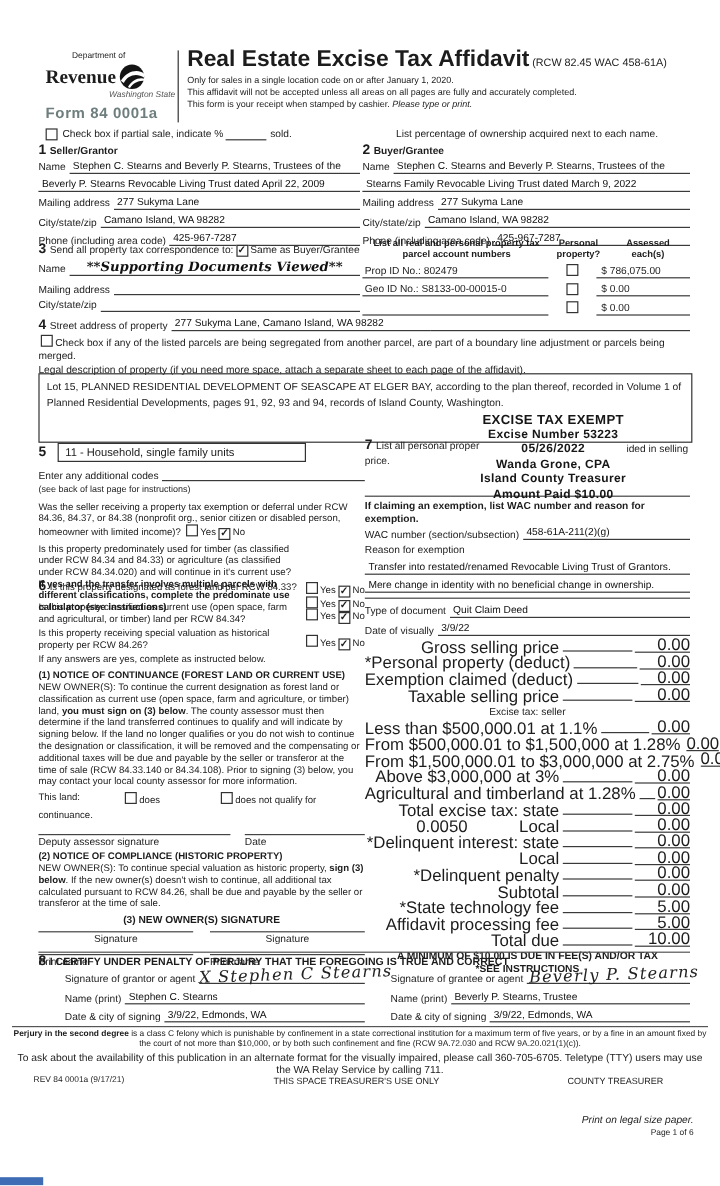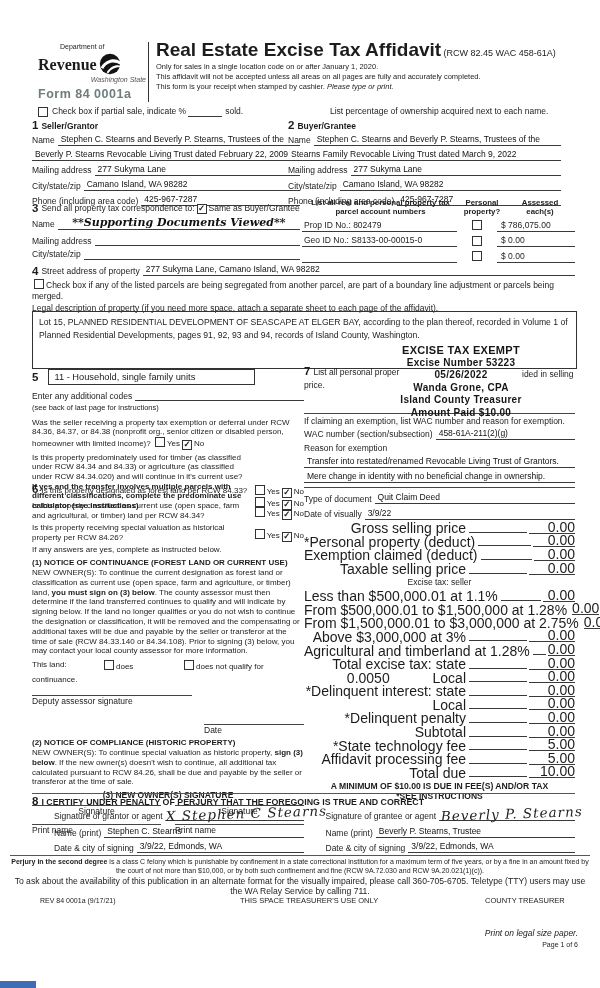--- a/index.html
+++ b/index.html
@@ -97,37 +97,37 @@
     <div style="padding-left:4px;">List percentage of ownership acquired next to each name.</div>
   </div>
 
   <div class="abs" style="left:32px;top:120px;width:268px;">
     <div><span class="secnum">1</span><span class="b">Seller/Grantor</span></div>
     <div class="fieldrow" style="margin-top:2px;">
         <span class="lbl">Name</span>
         <span class="fill">Stephen C. Stearns and Beverly P. Stearns, Trustees of the</span>
       </div>
     <div class="fieldrow">
-        <span class="fill">Beverly P. Stearns Revocable Living Trust dated February 22, 2009</span>
+        <span class="fill">Beverly P. Stearns Revocable Living Trust dated April 22, 2009</span>
       </div>
     <div class="fieldrow">
         <span class="lbl">Mailing address</span>
         <span class="fill">277 Sukyma Lane</span>
       </div>
     <div class="fieldrow">
         <span class="lbl">City/state/zip</span>
         <span class="fill">Camano Island, WA  98282</span>
       </div>
     <div class="fieldrow">
         <span class="lbl">Phone (including area code)</span>
         <span class="fill">425-967-7287</span>
       </div>
   </div>
 
-  <div class="abs" style="left:288px;top:120px;width:273px;">
+  <div class="abs" style="left:302px;top:120px;width:273px;">
     <div><span class="secnum">2</span><span class="b">Buyer/Grantee</span></div>
     <div class="fieldrow" style="margin-top:2px;">
         <span class="lbl">Name</span>
         <span class="fill">Stephen C. Stearns and Beverly P. Stearns, Trustees of the</span>
       </div>
     <div class="fieldrow">
         <span class="fill">Stearns Family Revocable Living Trust dated March 9, 2022</span>
       </div>
     <div class="fieldrow">
         <span class="lbl">Mailing address</span>
@@ -275,21 +275,21 @@
       <span style="width:70px;">This land:</span>
       <span style="width:80px;"><span class="cb"></span><span>does</span></span>
       <span><span class="cb"></span><span>does not qualify for</span></span>
     </div>
     <div class="para">continuance.</div>
     <div style="display:flex;margin-top:10px;">
       <div style="flex:1.6;margin-right:12px;">
         <div class="hr"></div>
         <div>Deputy assessor signature</div>
       </div>
-      <div style="flex:1;margin-top:29px;">
+      <div style="flex:1;">
         <div class="hr"></div>
         <div>Date</div>
       </div>
     </div>
     <div class="para" style="margin-top:3px;">
       <div class="b">(2) NOTICE OF COMPLIANCE (HISTORIC PROPERTY)</div>
       <span>NEW OWNER(S): To continue special valuation as historic property, </span><span class="b">sign (3) below</span><span>. If the new owner(s) doesn't wish to continue, all additional tax calculated pursuant to RCW 84.26, shall be due and payable by the seller or transferor at the time of sale.</span>
     </div>
     <div class="b" style="text-align:center;margin-top:3px;">(3) NEW OWNER(S) SIGNATURE</div>
     <div style="display:flex;margin-top:4px;text-align:center;">
@@ -309,21 +309,21 @@
         </div>
       <div style="flex:1;">
           <div class="hr"></div>
           <div>Print name</div>
         </div>
     </div>
   </div>
 
   <div class="abs" style="left:304px;top:413px;width:271px;">
     <div class="hr"></div>
-    <div style="margin-top:2px;">If claiming an exemption, list WAC number and reason for exemption.</div>
+    <div style="margin-top:2px;font-weight:bold;">If claiming an exemption, list WAC number and reason for exemption.</div>
     <div class="fieldrow" style="margin-top:1px;">
         <span class="lbl">WAC number (section/subsection)</span>
         <span class="fill">458-61A-211(2)(g)</span>
       </div>
     <div>Reason for exemption</div>
     <div class="fieldrow" style="margin-top:3px;">
         <span class="fill">Transfer into restated/renamed Revocable Living Trust of Grantors.</span>
       </div>
     <div class="fieldrow">
         <span class="fill">Mere change in identity with no beneficial change in ownership.</span>
@@ -508,21 +508,21 @@
             <span class="fill">3/9/22, Edmonds, WA</span>
           </div>
       </div>
     </div>
   </div>
 
   <div class="abs" style="left:10px;top:855px;width:580px;border-top:1px solid #555;padding-top:2px;text-align:center;">
     <div class="tiny" style="line-height:8.6px;"><span class="b">Perjury in the second degree</span><span> is a class C felony which is punishable by confinement in a state correctional institution for a maximum term of five years, or by a fine in an amount fixed by the court of not more than $10,000, or by both such confinement and fine (RCW 9A.72.030 and RCW 9A.20.021(1)(c)).</span></div>
     <div style="font-size:8.6px;line-height:9.8px;margin-top:2px;">To ask about the availability of this publication in an alternate format for the visually impaired, please call 360-705-6705. Teletype (TTY) users may use the WA Relay Service by calling 711.</div>
   </div>
-  <div class="abs" style="left:40px;top:896px;width:535px;display:flex;">
+  <div class="abs" style="left:28px;top:896px;width:535px;display:flex;">
     <span class="tiny" style="width:200px;">REV 84 0001a  (9/17/21)</span>
     <span class="small" style="width:210px;">THIS SPACE TREASURER'S USE ONLY</span>
     <span class="small" style="flex:1;text-align:left;padding-left:35px;">COUNTY TREASURER</span>
   </div>
 
   <div class="abs i" style="right:22px;top:928px;font-size:8.5px;text-align:right;">Print on legal size paper.</div>
   <div class="abs tiny" style="right:22px;top:940px;text-align:right;">Page 1 of 6</div>
 
   <div class="blue-bar"></div>
 </div>

